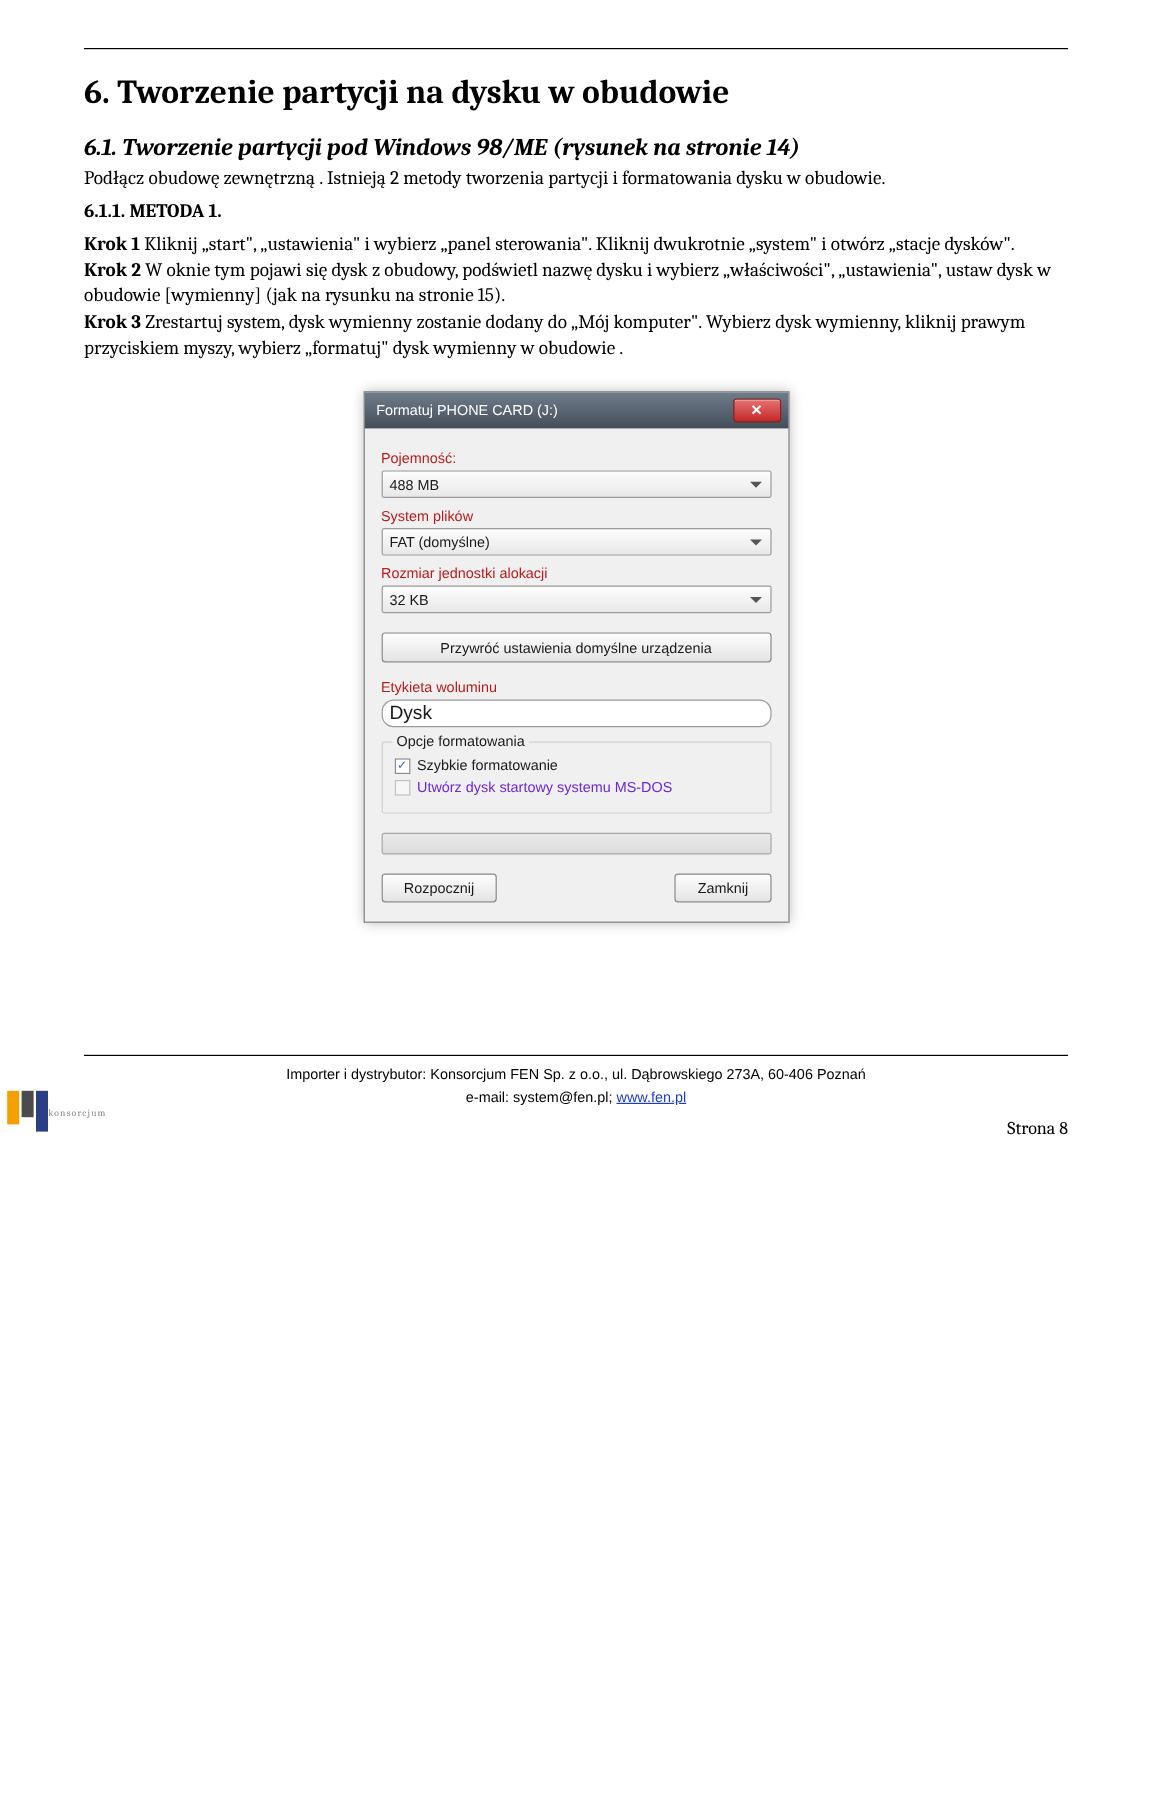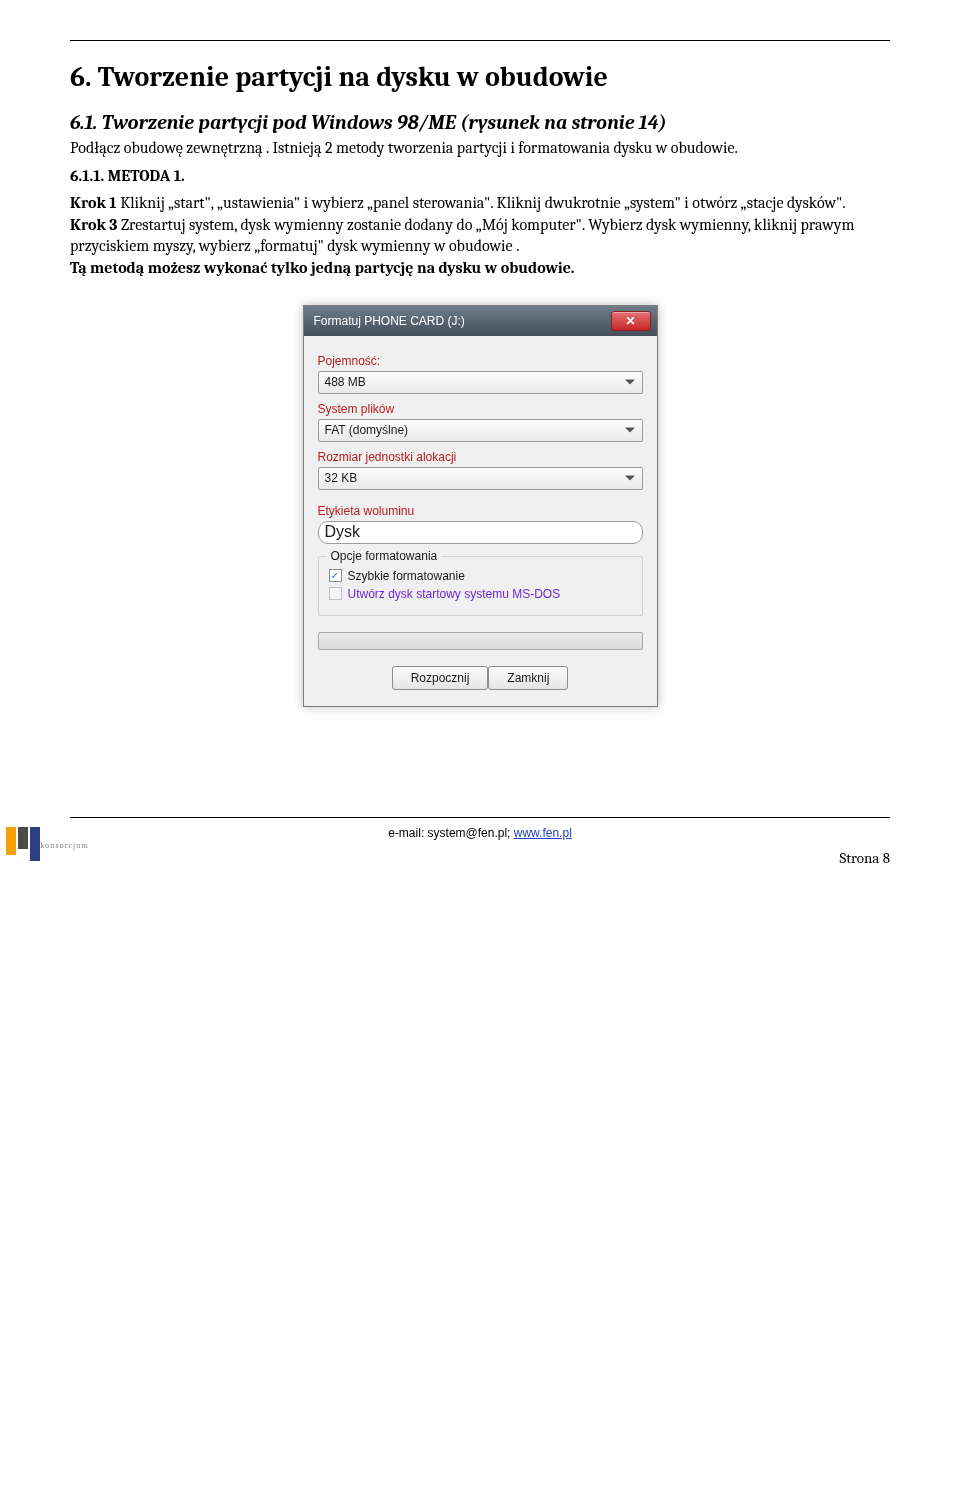--- a/index.html
+++ b/index.html
@@ -140,21 +140,21 @@
   .chk.disabled .box { border-color: #c0c0c0; background: #f6f6f6; }
   .progress {
     width: 100%;
     height: 18px;
     background: linear-gradient(to bottom, #eaeaea, #dcdcdc);
     border: 1px solid #a7a7a7;
     border-radius: 2px;
     margin-top: 16px;
   }
   .btn-row {
-    display: flex; justify-content: center; gap: 0;
+    display: flex; justify-content: space-between; gap: 0;
     padding: 16px 14px 6px 14px;
   }
   .btn {
     height: 24px;
     padding: 0 18px;
     background: linear-gradient(to bottom, #fdfdfd, #e4e4e4);
     border: 1px solid #8a8a8a;
     border-radius: 3px;
     font-size: 12px;
     display: flex; align-items: center; justify-content: center;
@@ -201,23 +201,25 @@
 
 <p>Podłącz obudowę zewnętrzną . Istnieją 2 metody tworzenia partycji i formatowania dysku w obudowie.</p>
 
 <p class="metoda bold">6.1.1.  METODA 1.</p>
 
 <div class="steps">
   <p>
     <span class="bold">Krok 1</span><span> Kliknij „start", „ustawienia" i wybierz „panel sterowania". Kliknij dwukrotnie „system" i otwórz „stacje dysków".</span>
   </p>
   <p>
+    <span class="bold">Krok 2</span><span> W oknie tym pojawi się dysk z obudowy, podświetl nazwę dysku i wybierz „właściwości", „ustawienia", ustaw dysk w obudowie [wymienny] (jak na rysunku na stronie 15).</span>
+  </p>
+  <p>
     <span class="bold">Krok 3</span><span> Zrestartuj system, dysk wymienny zostanie dodany do „Mój komputer". Wybierz dysk wymienny, kliknij prawym przyciskiem myszy, wybierz „formatuj" dysk wymienny w obudowie .</span>
   </p>
-  <p class="bold">Tą metodą możesz wykonać tylko jedną partycję na dysku w obudowie.</p>
 </div>
 
 <div class="figure-wrap">
   <div class="win-dialog">
 
     <div class="titlebar">
       <span class="title-text">Formatuj PHONE CARD (J:)</span>
       <div class="close-x">
         <span>✕</span>
       </div>
@@ -233,20 +235,23 @@
       <span class="lbl">System plików</span>
       <div class="sel">
         <span>FAT (domyślne)</span>
       </div>
 
       <span class="lbl">Rozmiar jednostki alokacji</span>
       <div class="sel">
         <span>32 KB</span>
       </div>
 
+      <div class="btn-wide">
+        <span>Przywróć ustawienia domyślne urządzenia</span>
+      </div>
 
       <span class="lbl" style="margin-top:14px;">Etykieta woluminu</span>
       <div class="txt-input">
         <span>Dysk</span>
       </div>
 
       <div class="groupbox">
         <span class="legend">Opcje formatowania</span>
 
         <div class="chk">
@@ -278,17 +283,18 @@
 <div class="footer">
   <div class="fen-logo">
     <div class="row">
       <span class="bar" style="background:#f4a000;"></span>
       <span class="bar" style="background:#4b4b4b;height:22px;"></span>
       <span class="bar" style="background:#2b3f85;height:34px;"></span>
     </div>
     <span class="txt">konsorcjum</span>
   </div>
   <hr>
+  <div class="f-text">Importer i dystrybutor: Konsorcjum FEN Sp. z o.o., ul. Dąbrowskiego 273A, 60-406 Poznań</div>
   <div class="f-text">
     <span>e-mail: system@fen.pl; </span><span class="link">www.fen.pl</span>
   </div>
   <div class="page">Strona 8</div>
 </div>
 
 </body></html>

